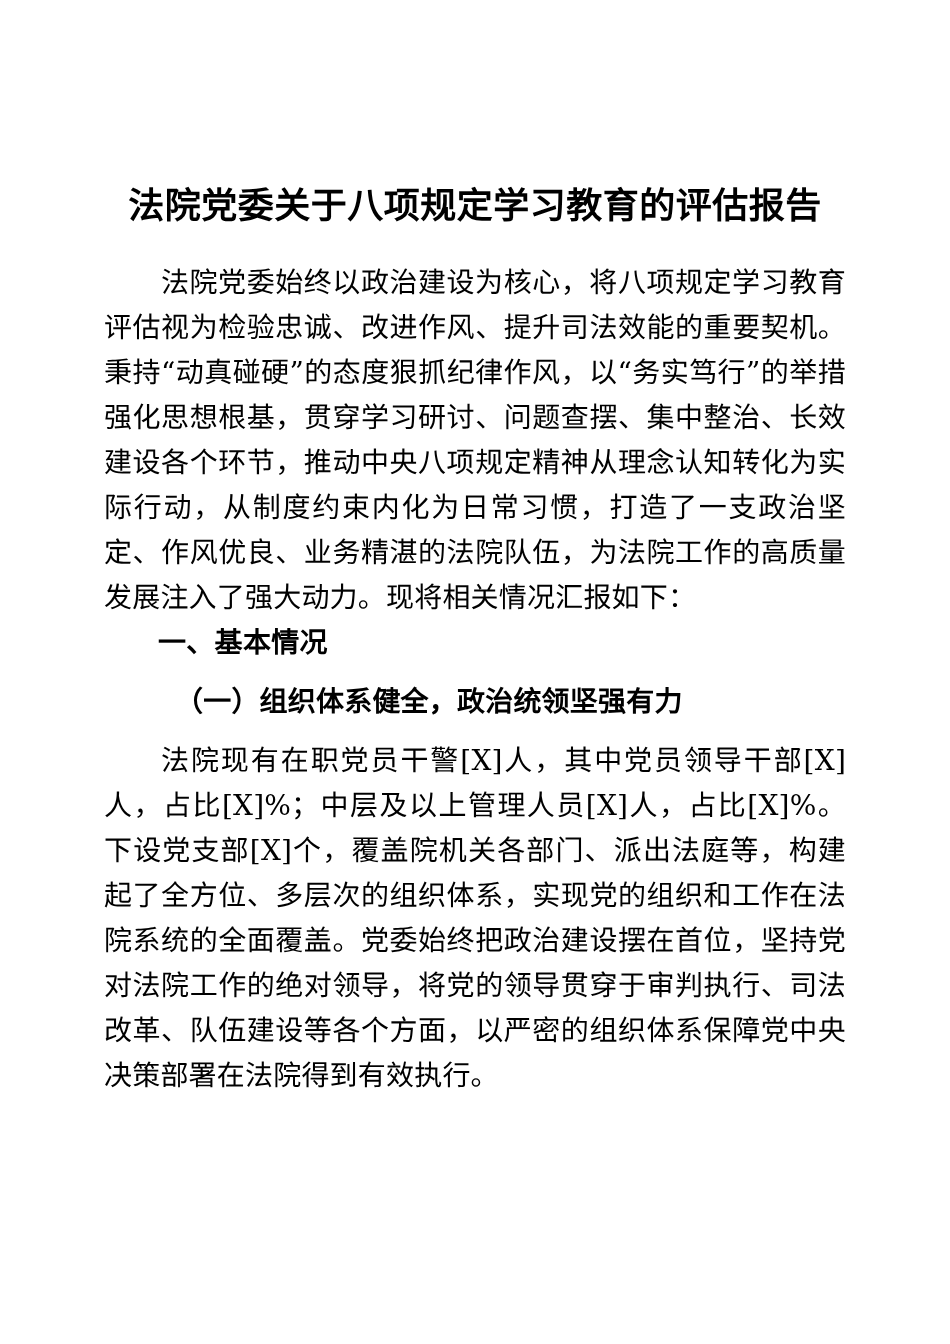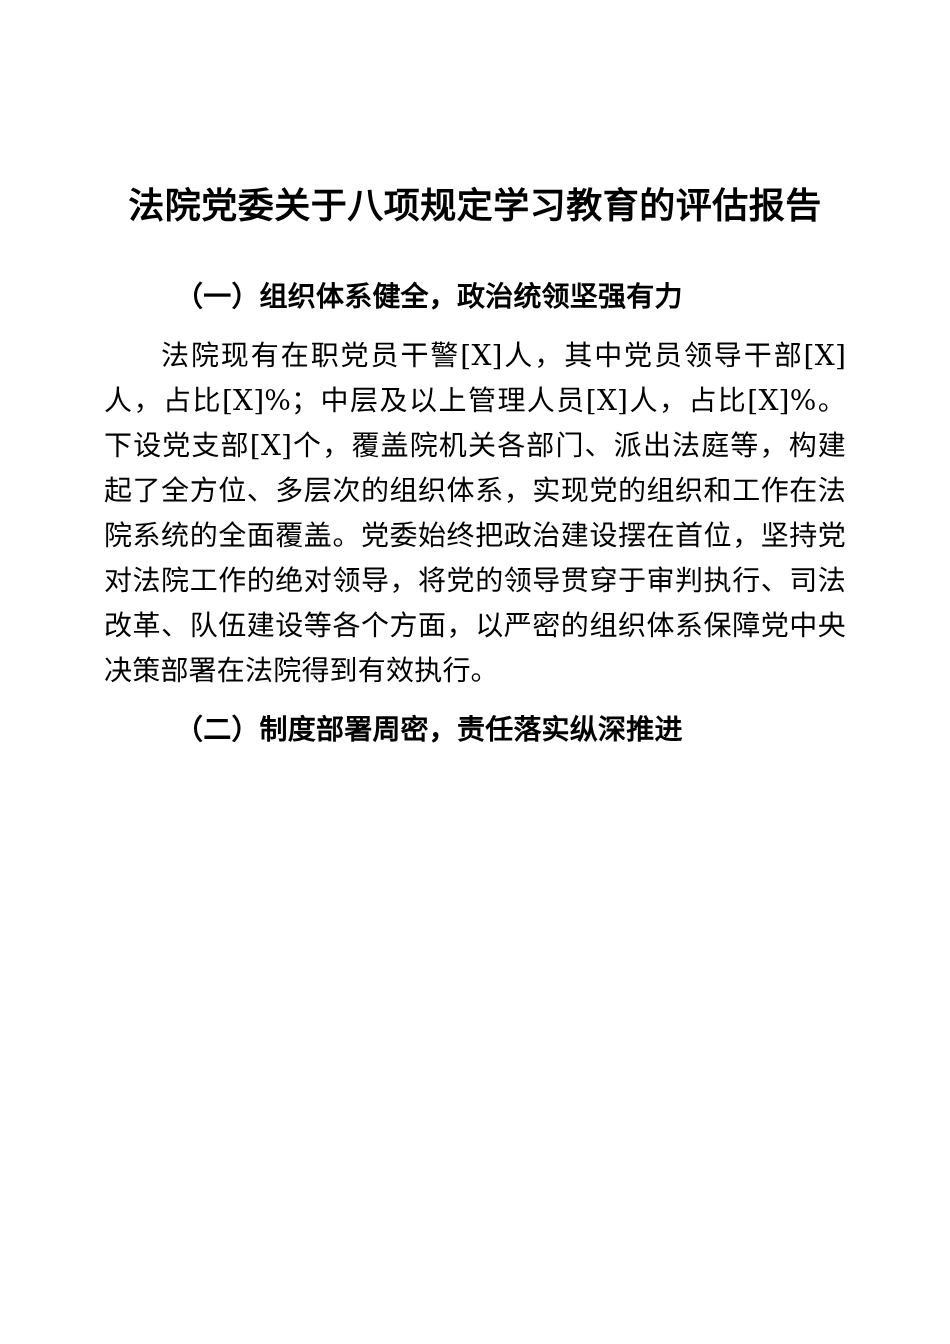--- a/index.html
+++ b/index.html
@@ -86,18 +86,19 @@
 </head>
 <body>
 
 <div class="page">
 
   <h1 class="doc-title">法院党委关于八项规定学习教育的评估报告</h1>
 
   <div class="title-gap"></div>
 
   <div class="doc-body" id="doc-body" style="top: 260px;">
+      <p class="para">法院党委始终以政治建设为核心，将八项规定学习教育评估视为检验忠诚、改进作风、提升司法效能的重要契机。秉持“动真碰硬”的态度狠抓纪律作风，以“务实笃行”的举措强化思想根基，贯穿学习研讨、问题查摆、集中整治、长效建设各个环节，推动中央八项规定精神从理念认知转化为实际行动，从制度约束内化为日常习惯，打造了一支政治坚定、作风优良、业务精湛的法院队伍，为法院工作的高质量发展注入了强大动力。现将相关情况汇报如下：</p>
+      <p class="heading-1">一、基本情况</p>
       <p class="heading-2">（一）组织体系健全，政治统领坚强有力</p>
       <p class="para">法院现有在职党员干警[X]人，其中党员领导干部[X]人，占比[X]%；中层及以上管理人员[X]人，占比[X]%。下设党支部[X]个，覆盖院机关各部门、派出法庭等，构建起了全方位、多层次的组织体系，实现党的组织和工作在法院系统的全面覆盖。党委始终把政治建设摆在首位，坚持党对法院工作的绝对领导，将党的领导贯穿于审判执行、司法改革、队伍建设等各个方面，以严密的组织体系保障党中央决策部署在法院得到有效执行。</p>
-      <p class="heading-2">（二）制度部署周密，责任落实纵深推进</p>
     </div>
 
 </div>
 
 </body></html>

